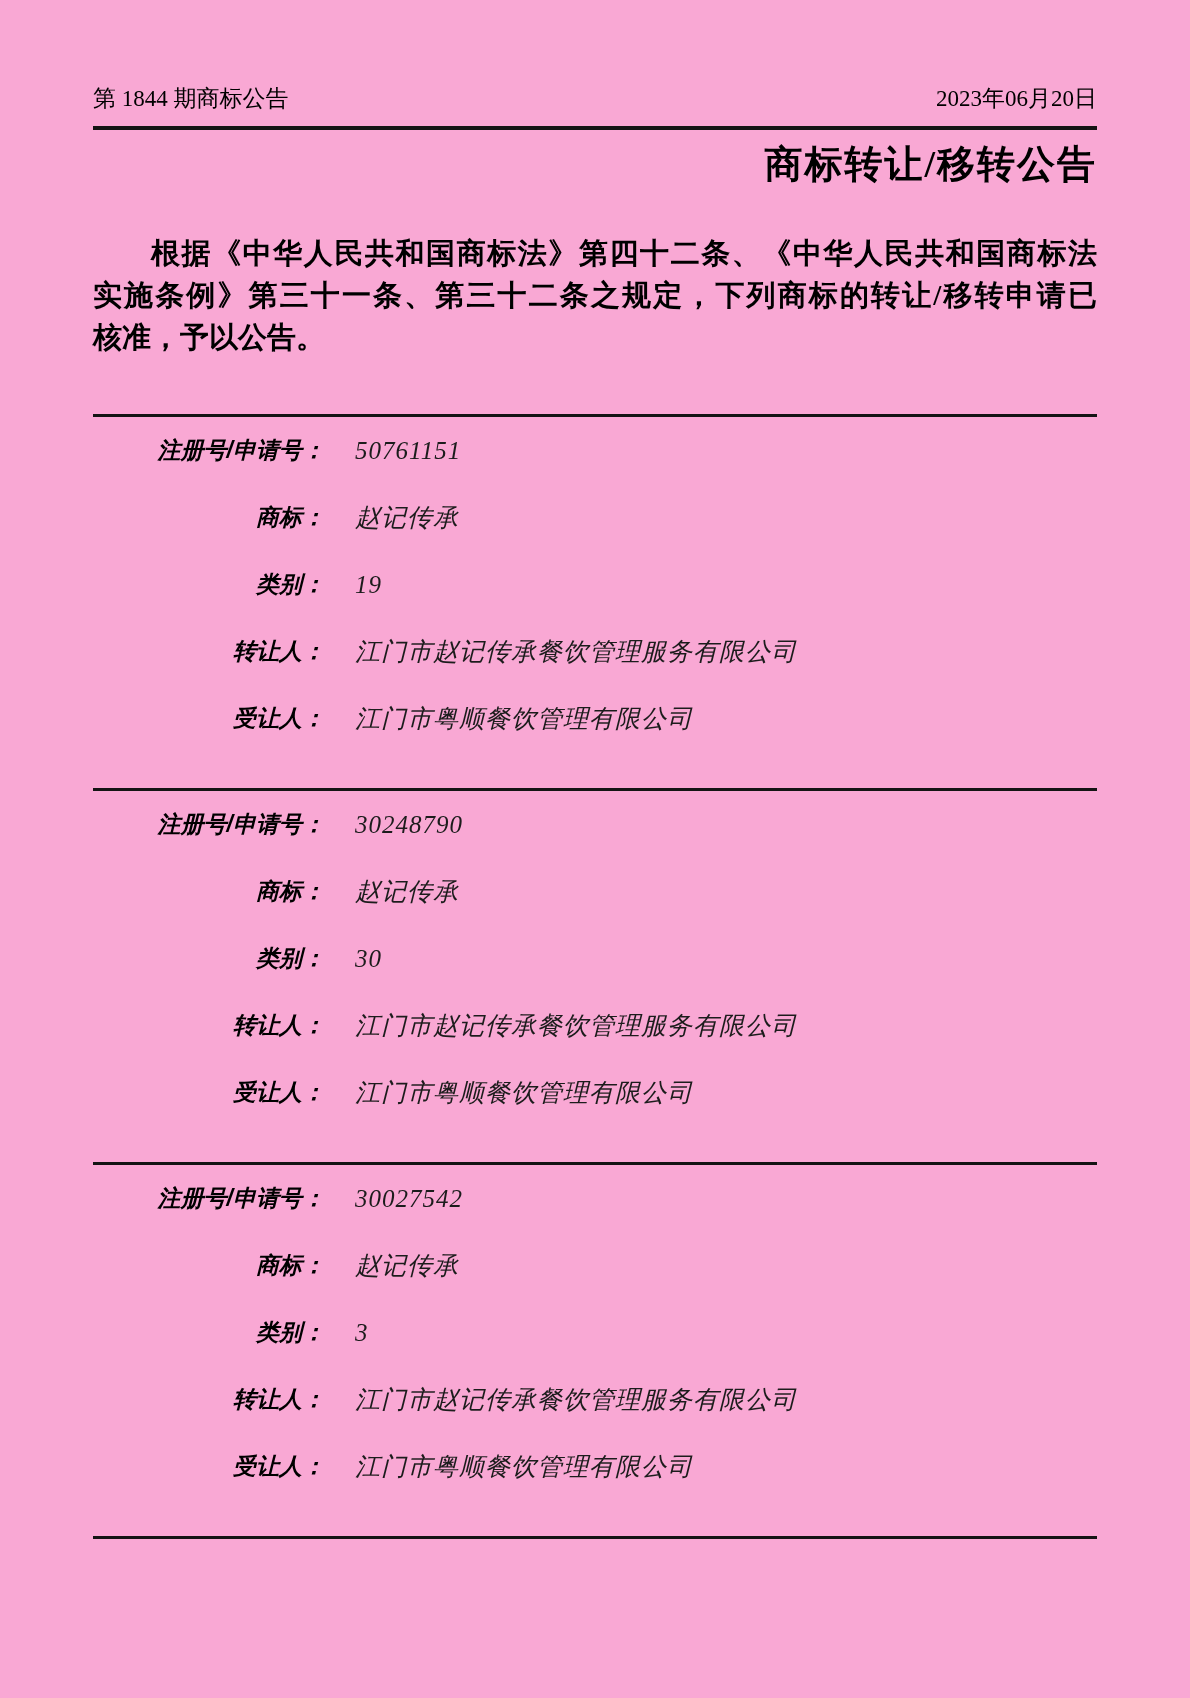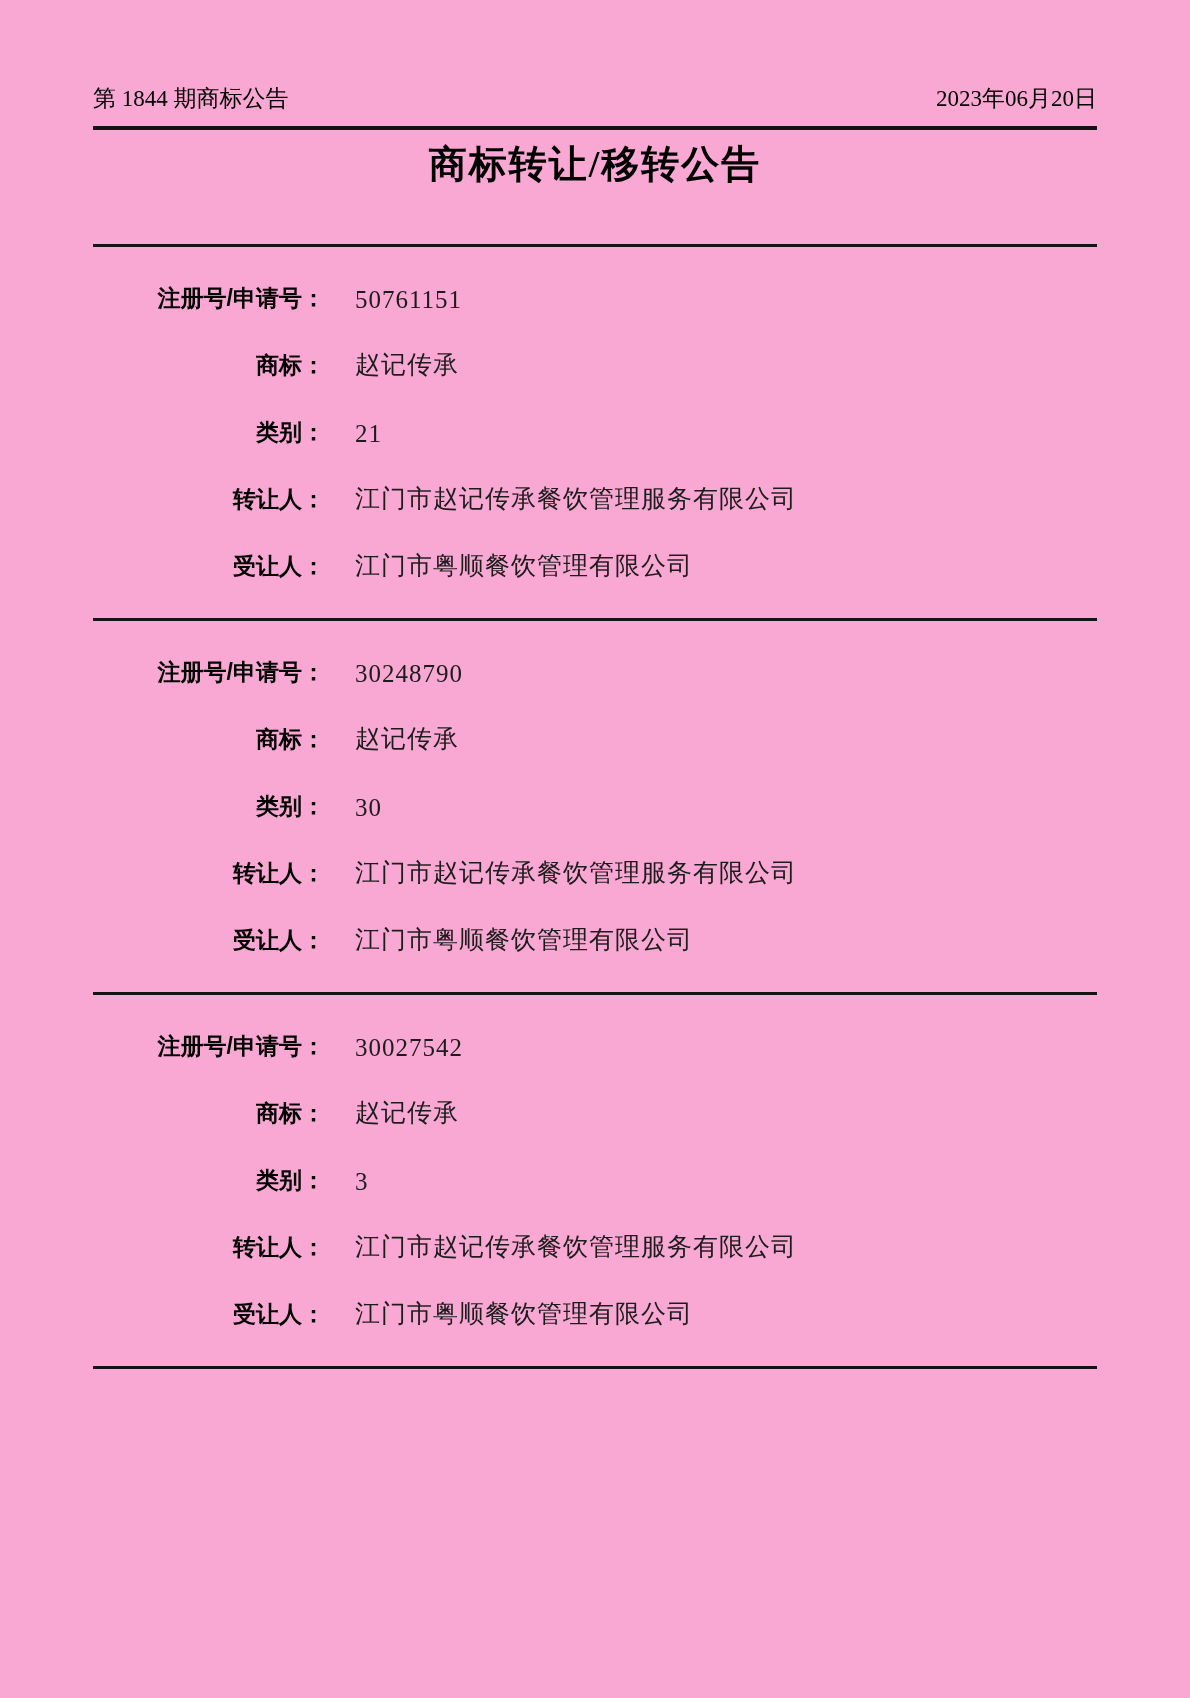--- a/index.html
+++ b/index.html
@@ -25,21 +25,21 @@
     font-size: 23px;
     line-height: 30px;
   }
   .header-rule {
     height: 4px;
     background: #141414;
     margin-top: 12px;
   }
   .doc-title {
     margin: 10px 0 0 0;
-    text-align: center;
+    text-align: right;
     font-size: 38px;
     font-weight: bold;
     line-height: 48px;
     letter-spacing: 2px;
   }
   .intro {
     margin-top: 44px;
     font-size: 29px;
     font-weight: bold;
     line-height: 42px;
@@ -51,21 +51,22 @@
     margin-top: 56px;
     border-bottom: 3px solid #141414;
   }
   .record {
     border-top: 3px solid #141414;
     padding: 0 0 36px 0;
   }
   .record-row {
     height: 67px;
     display: flex;
-    align-items: flex-end;
+    align-items: center;
+    font-style: italic;
   }
   .record-label {
     width: 232px;
     flex: 0 0 232px;
     text-align: right;
     font-family: "Liberation Sans", sans-serif;
     font-weight: bold;
     font-size: 23px;
     white-space: nowrap;
   }
@@ -84,34 +85,39 @@
 
   <div class="header-row">
     <span>第 1844 期商标公告</span>
     <span>2023年06月20日</span>
   </div>
 
   <div class="header-rule"></div>
 
   <h1 class="doc-title">商标转让/移转公告</h1>
 
+  <div class="intro">
+    <div class="intro-line first">根据《中华人民共和国商标法》第四十二条、《中华人民共和国商标法</div>
+    <div class="intro-line">实施条例》第三十一条、第三十二条之规定，下列商标的转让/移转申请已</div>
+    <div class="intro-line last">核准，予以公告。</div>
+  </div>
 
   <div class="records">
       <article class="record">
         <div class="record-row">
           <span class="record-label">注册号/申请号：</span>
           <span class="record-value">50761151</span>
         </div>
         <div class="record-row">
           <span class="record-label">商标：</span>
           <span class="record-value">赵记传承</span>
         </div>
         <div class="record-row">
           <span class="record-label">类别：</span>
-          <span class="record-value">21</span>
+          <span class="record-value">19</span>
         </div>
         <div class="record-row">
           <span class="record-label">转让人：</span>
           <span class="record-value">江门市赵记传承餐饮管理服务有限公司</span>
         </div>
         <div class="record-row">
           <span class="record-label">受让人：</span>
           <span class="record-value">江门市粤顺餐饮管理有限公司</span>
         </div>
       </article>

